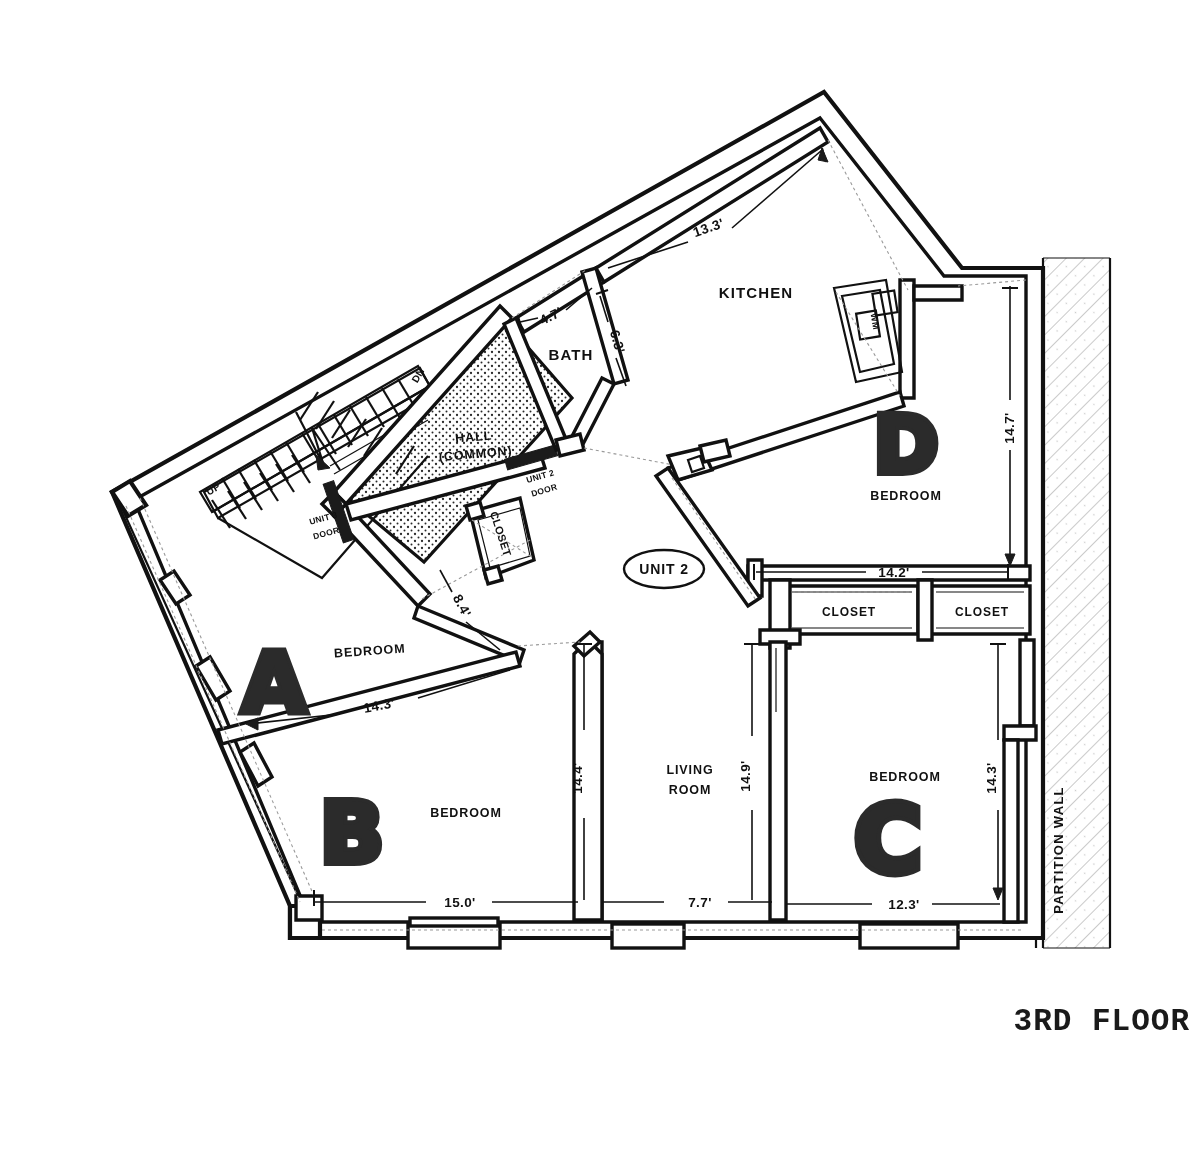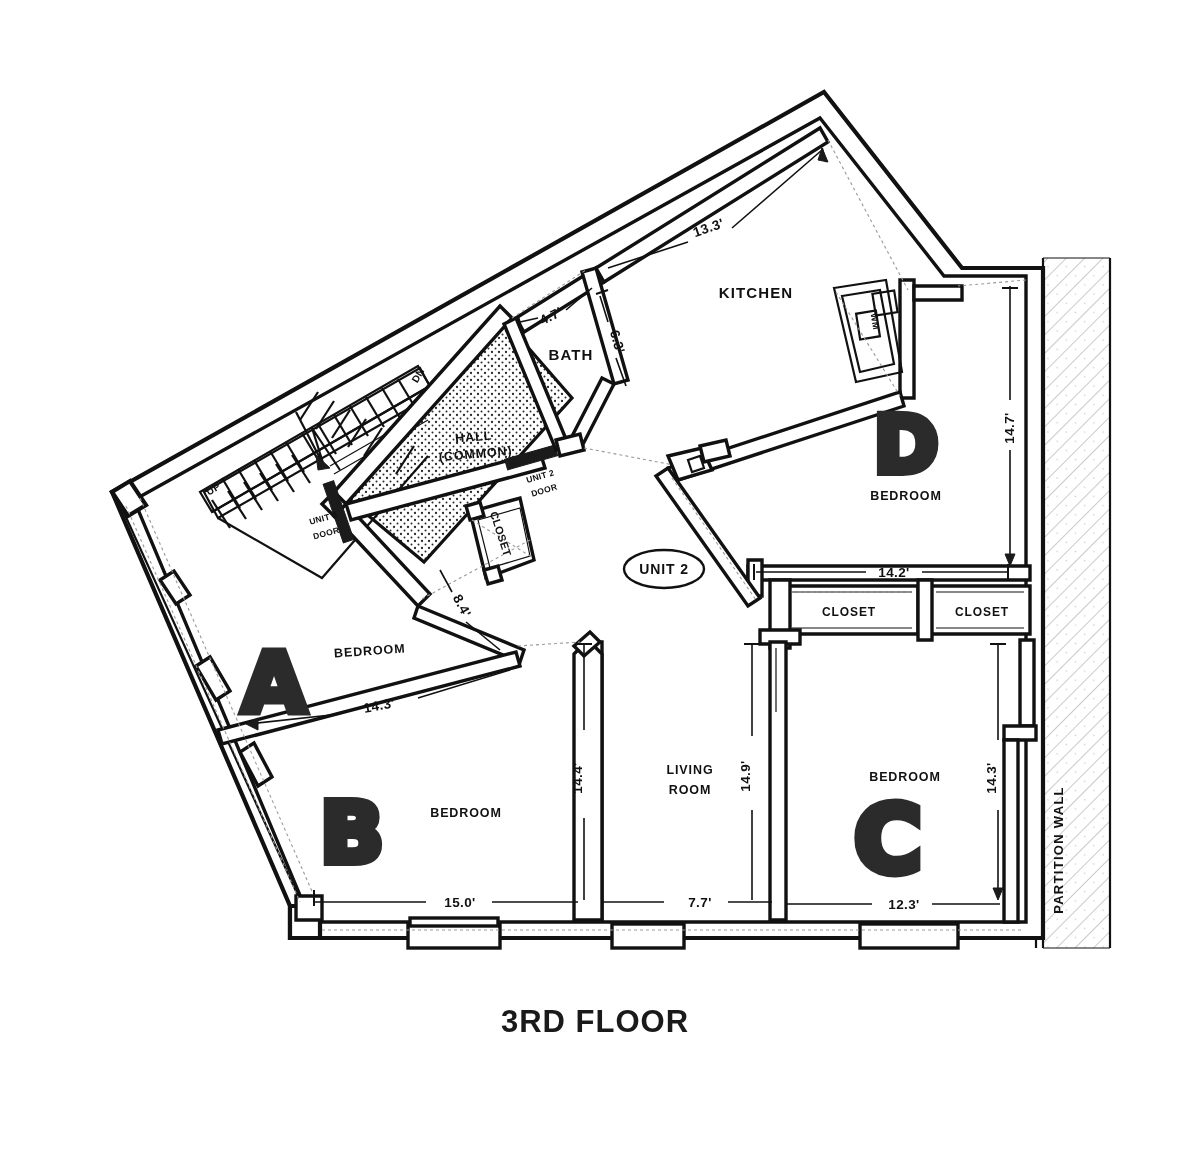--- a/index.html
+++ b/index.html
@@ -29,22 +29,22 @@
   .lbl-room-sm{font-size:12.5px;letter-spacing:.9px;text-anchor:middle;}
   .lbl-dim{font-size:13.5px;letter-spacing:.4px;text-anchor:middle;}
   .lbl-tiny{font-size:8.5px;letter-spacing:.3px;text-anchor:middle;}
   .lbl-unit{font-size:14px;letter-spacing:.9px;text-anchor:middle;}
   .lbl-part{font-size:13px;letter-spacing:1.3px;text-anchor:middle;}
   .lbl-mark{font-family:"DejaVu Sans", sans-serif;font-weight:bold;font-size:76px;
             text-anchor:middle;fill:#2b2b2b;}
 
   #floor-title{
     position:absolute;left:0;right:0;top:1004px;
-    text-align:center;font-size:31px;font-weight:bold;letter-spacing:1px;
-    color:#1a1a1a;font-family:Liberation Sans, sans-serif;
+    text-align:right;font-size:31px;font-weight:bold;letter-spacing:1px;
+    color:#1a1a1a;font-family:Liberation Mono, monospace;
   }
 </style>
 </head>
 <body>
 
 <div id="plan-root">
 
   <svg id="floorplan" viewBox="0 0 1190 1158">
     <defs>
       <pattern id="diagHatch" width="13" height="13" patternUnits="userSpaceOnUse" patternTransform="rotate(45)">

